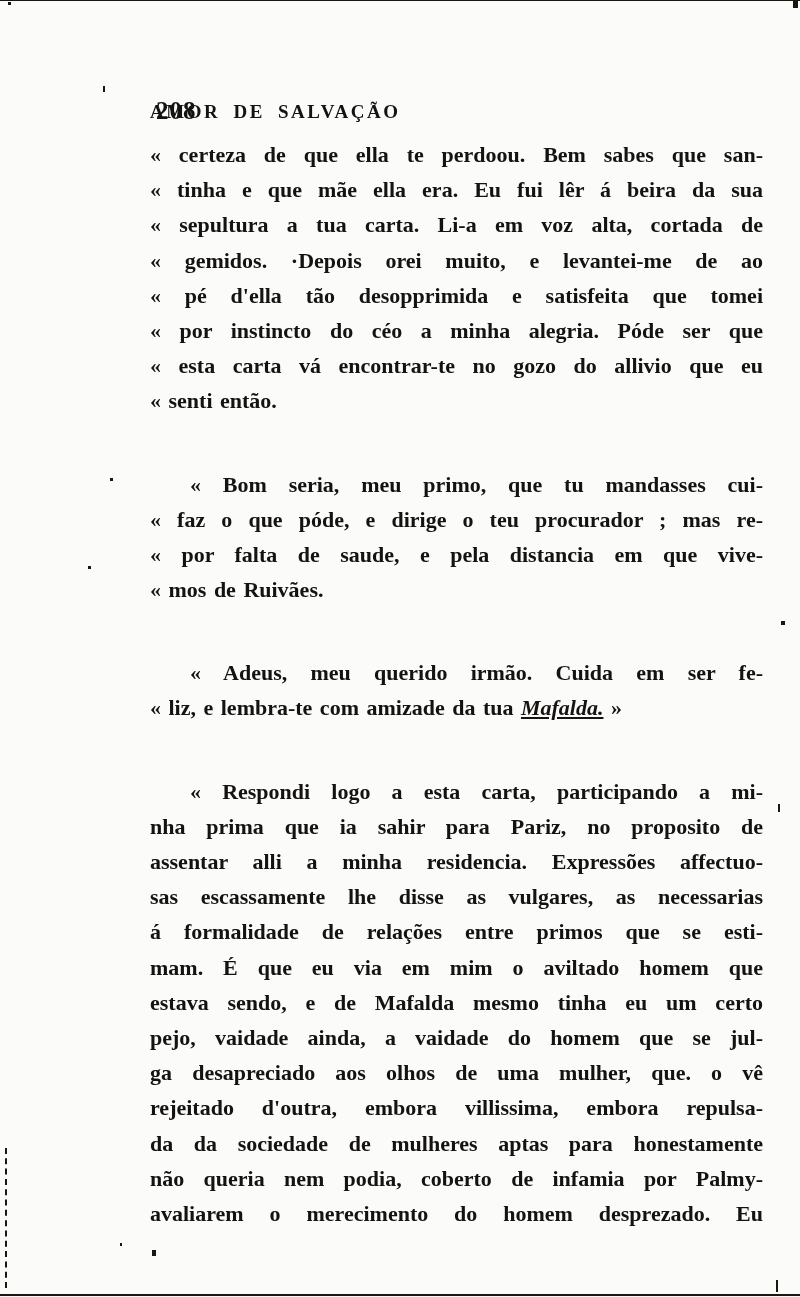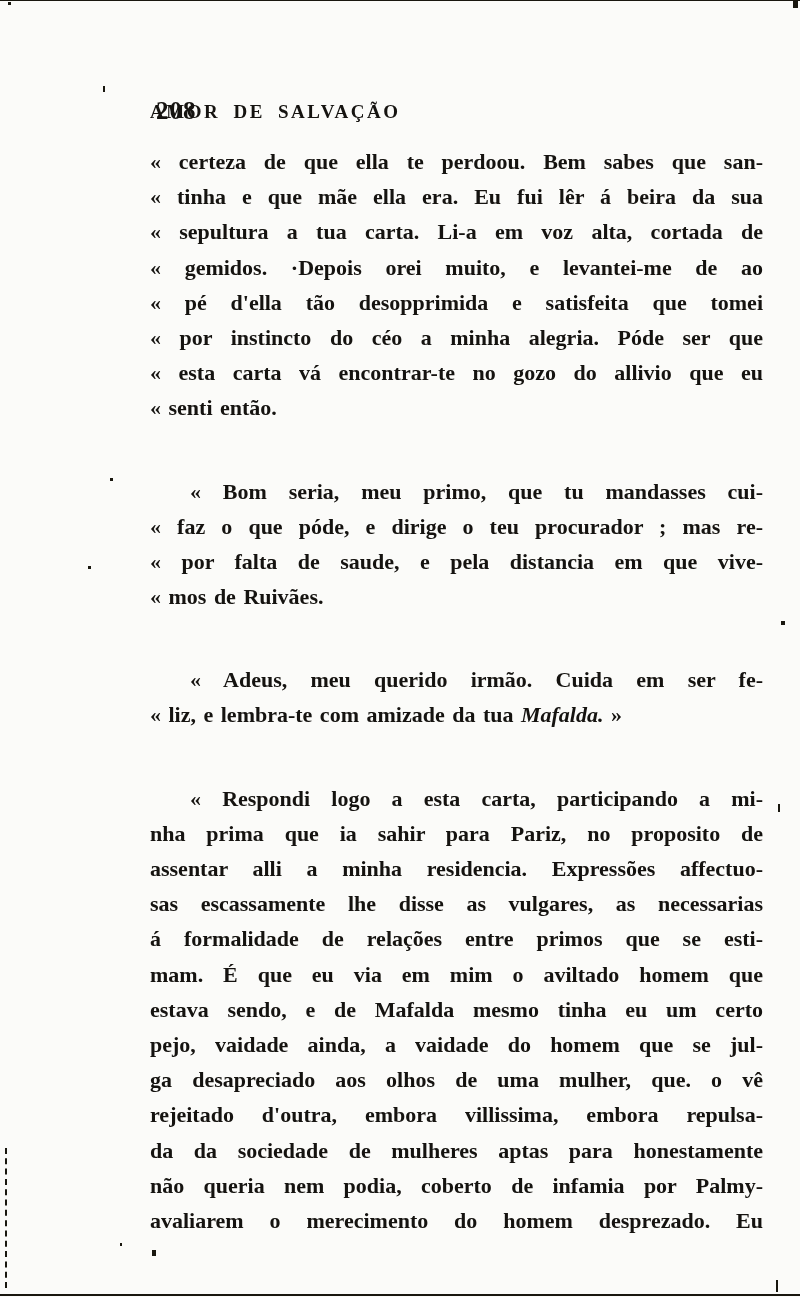--- a/index.html
+++ b/index.html
@@ -45,21 +45,21 @@
     top: 101px;
     width: 613px;
     font-size: 19px;
     font-weight: bold;
     letter-spacing: 2.5px;
     word-spacing: 6px;
   }
   .text-block {
     position: absolute;
     left: 150px;
-    top: 144px;
+    top: 137px;
     width: 613px;
     font-size: 22px;
     font-weight: bold;
     word-spacing: 2px;
   }
   .line {
     height: 35.2px;
     line-height: 35.2px;
     box-sizing: border-box;
     overflow: hidden;
@@ -69,20 +69,21 @@
     white-space: normal;
     text-align: justify;
     text-align-last: justify;
   }
   .line.indent {
     padding-left: 40px;
     margin-top: 48px;
   }
   .italic {
     font-style: italic;
+    text-decoration: underline;
   }
   .artifact {
     position: absolute;
     background: #19170f;
   }
   .dashline {
     position: absolute;
     left: 5px;
     top: 1148px;
     height: 140px;

